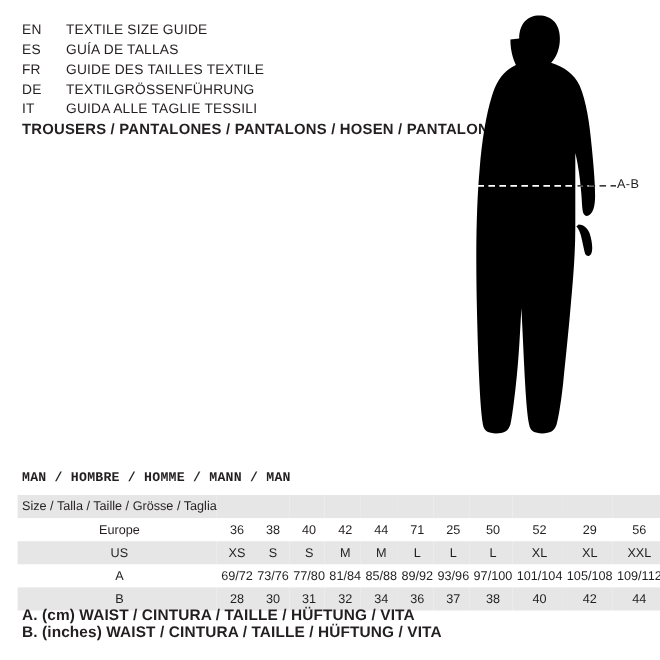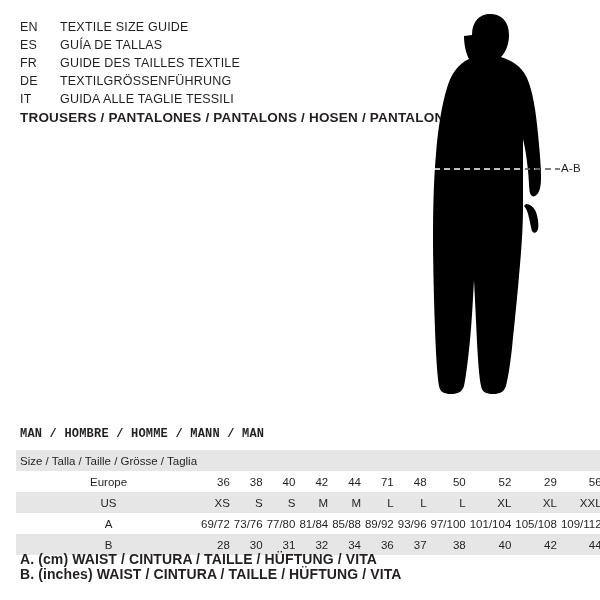--- a/index.html
+++ b/index.html
@@ -99,21 +99,21 @@
   }
   table.sizes tr.shaded td {
     background: #e6e6e6;
   }
   table.sizes td.label {
     width: 88px;
     text-align: center;
   }
   table.sizes td.val {
     width: 44px;
-    text-align: right;
+    text-align: center;
     margin-left: 34px;
   }
 
   .footnotes {
     position: absolute;
     left: 20px;
     top: 552px;
     font-size: 14px;
     line-height: 15px;
     font-weight: bold;
@@ -221,21 +221,21 @@
         <td class="val"></td>
       </tr>
       <tr>
         <td class="label">Europe</td>
         <td class="val">36</td>
         <td class="val">38</td>
         <td class="val">40</td>
         <td class="val">42</td>
         <td class="val">44</td>
         <td class="val">71</td>
-        <td class="val">48</td>
+        <td class="val">25</td>
         <td class="val">50</td>
         <td class="val">52</td>
         <td class="val">29</td>
         <td class="val">56</td>
       </tr>
       <tr class="shaded">
         <td class="label">US</td>
         <td class="val">XS</td>
         <td class="val">S</td>
         <td class="val">S</td>

